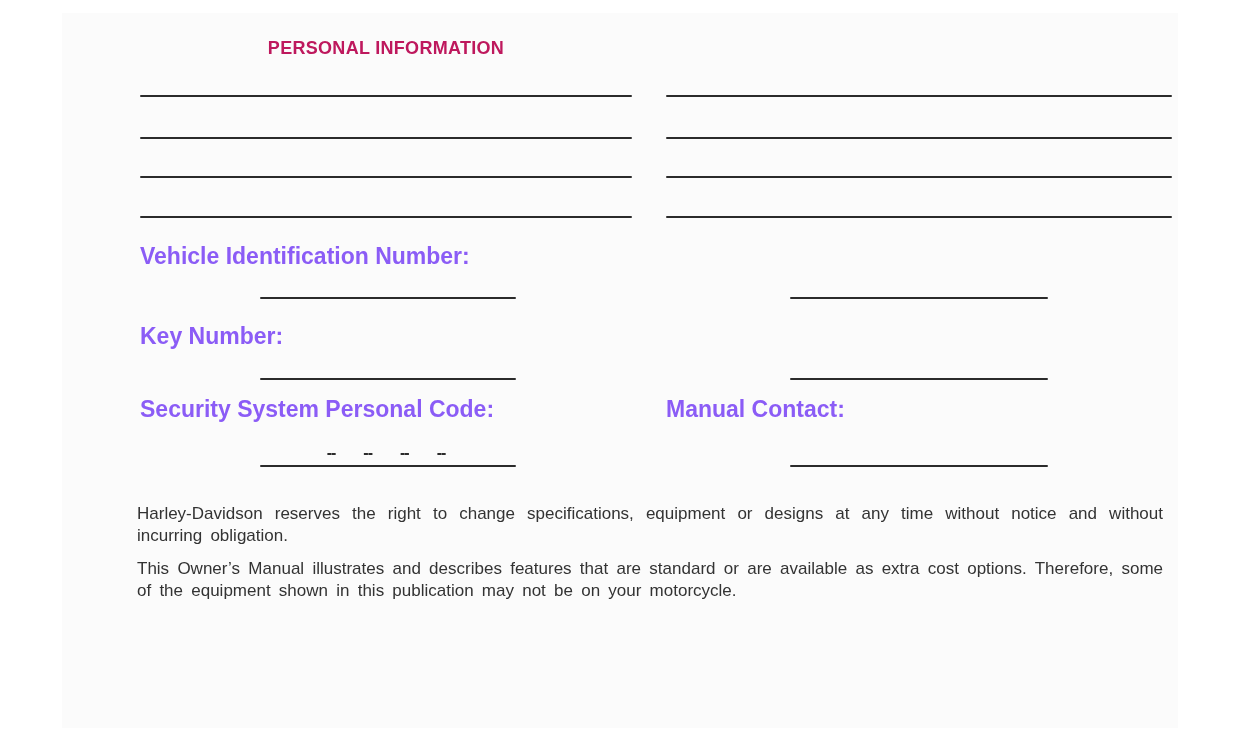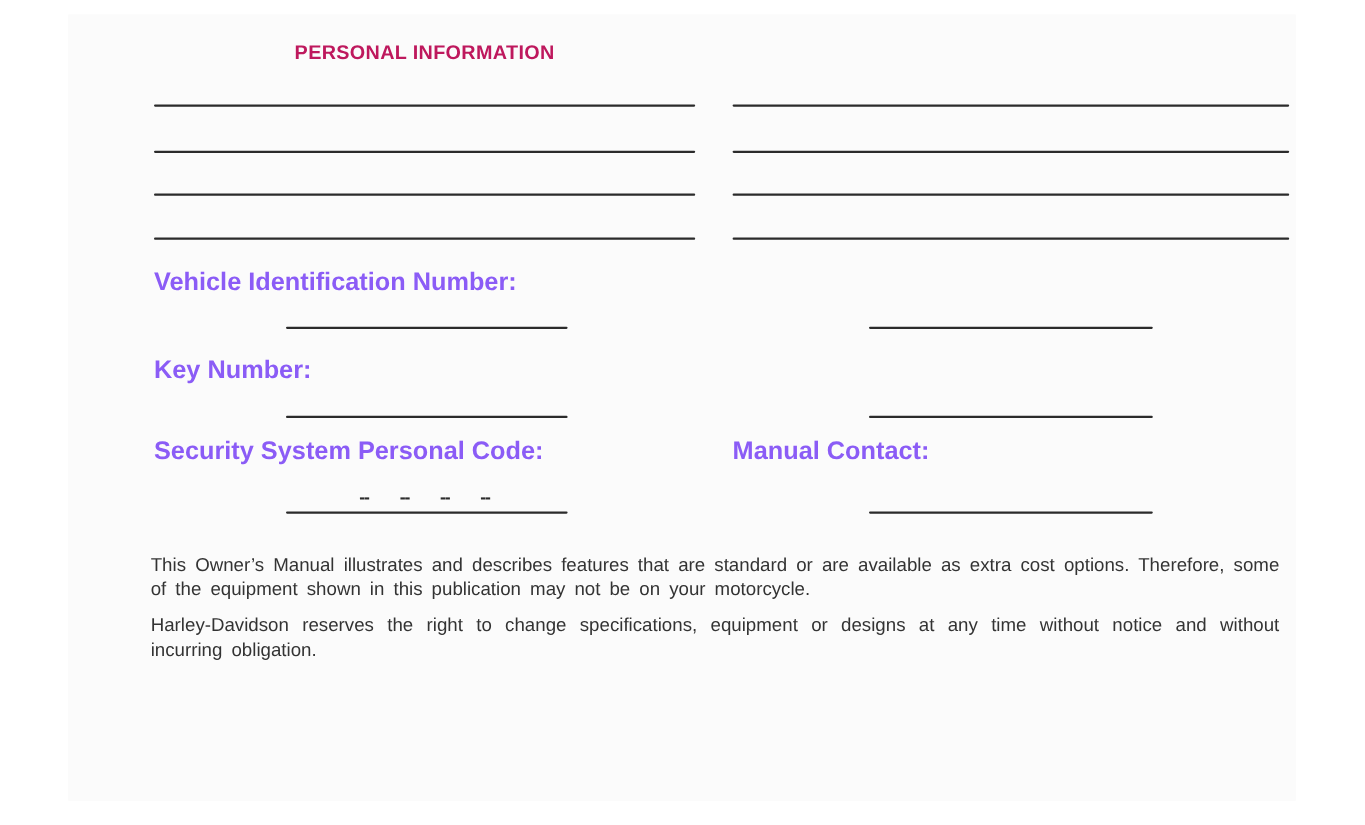--- a/index.html
+++ b/index.html
@@ -132,17 +132,17 @@
 
     <div class="rule short s1"></div>
 
     <div class="rule short s2"></div>
 
     <div class="label f3">Manual Contact:</div>
     <div class="rule short s3"></div>
   </section>
 
   <section class="notes">
+    <p>Harley-Davidson reserves the right to change specifications, equipment or designs at any time without notice and without incurring obligation.</p>
     <p>This Owner’s Manual illustrates and describes features that are standard or are available as extra cost options. Therefore, some of the equipment shown in this publication may not be on your motorcycle.</p>
-    <p>Harley-Davidson reserves the right to change specifications, equipment or designs at any time without notice and without incurring obligation.</p>
   </section>
 
 </div>
 
 </body></html>

